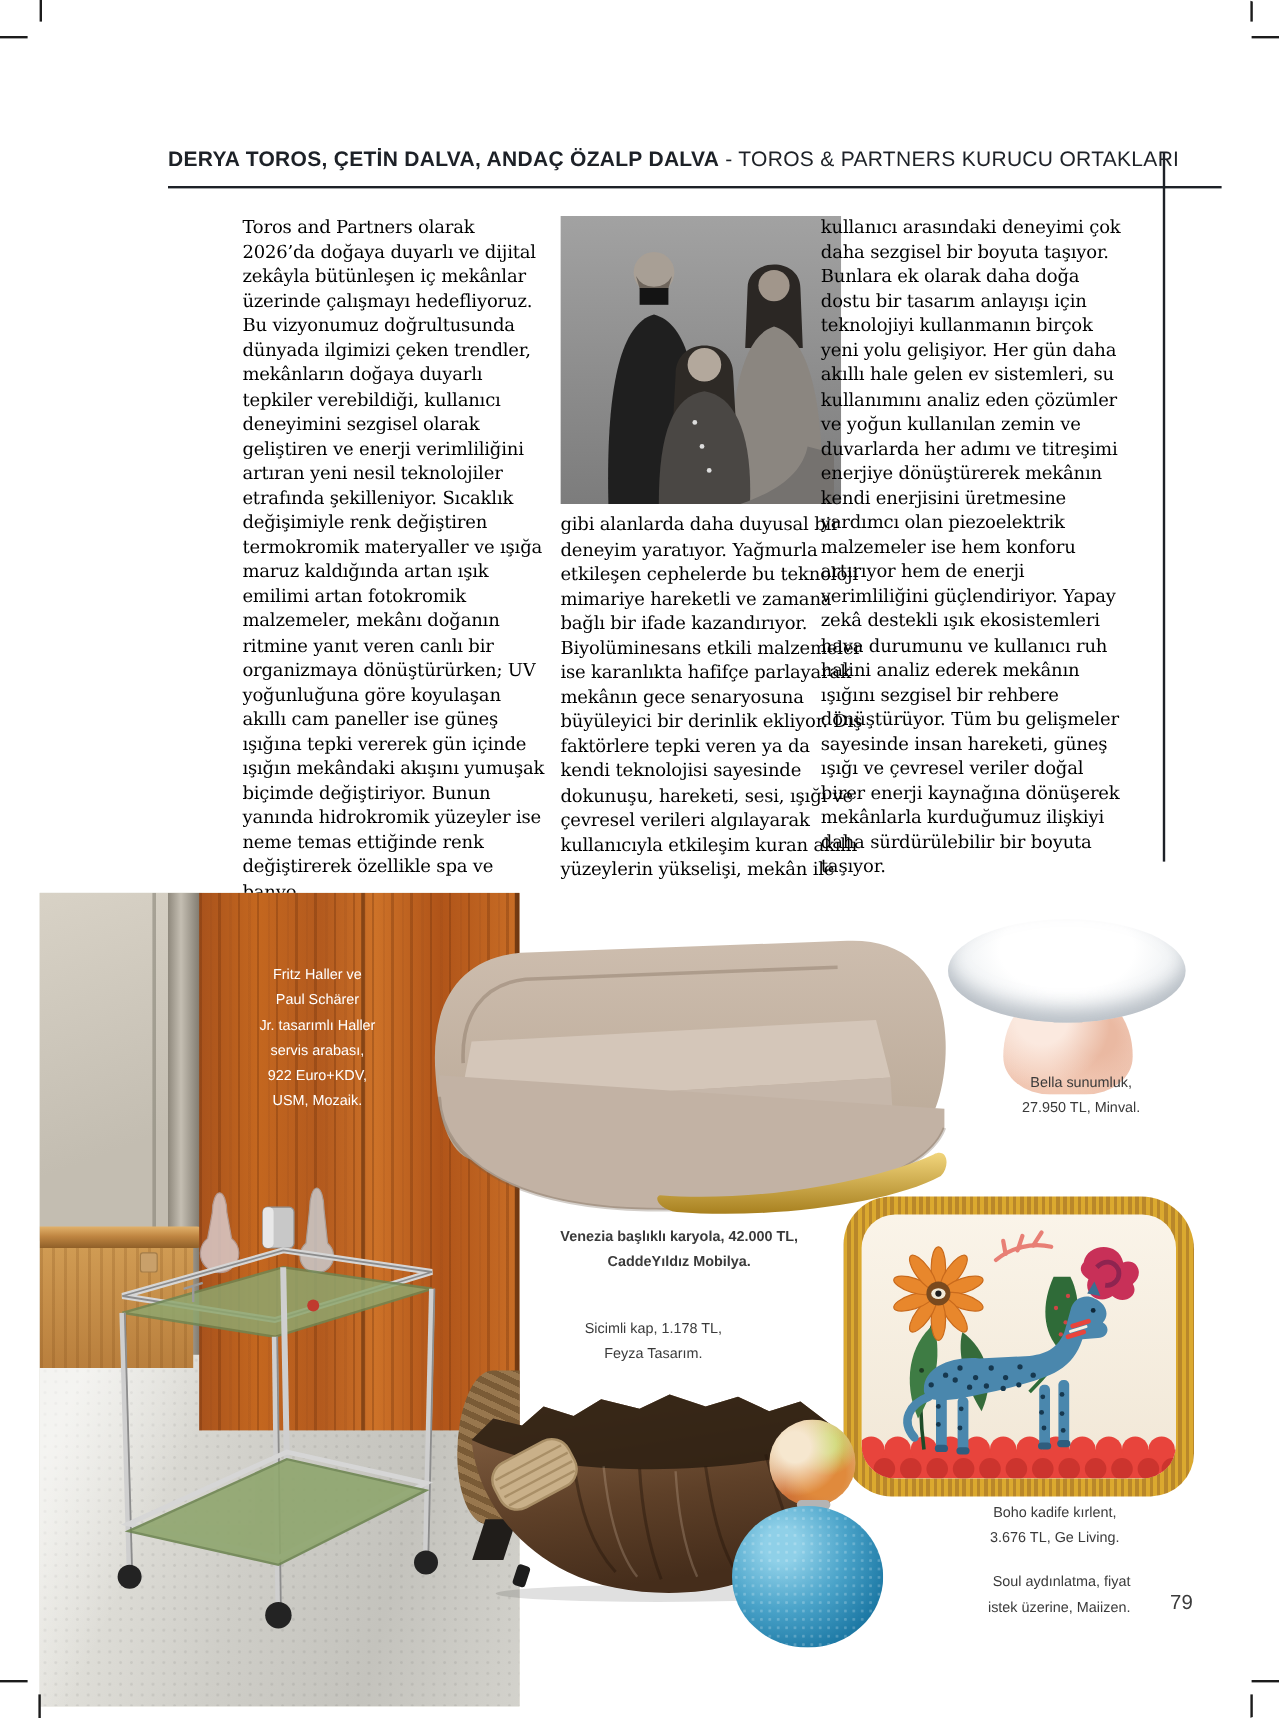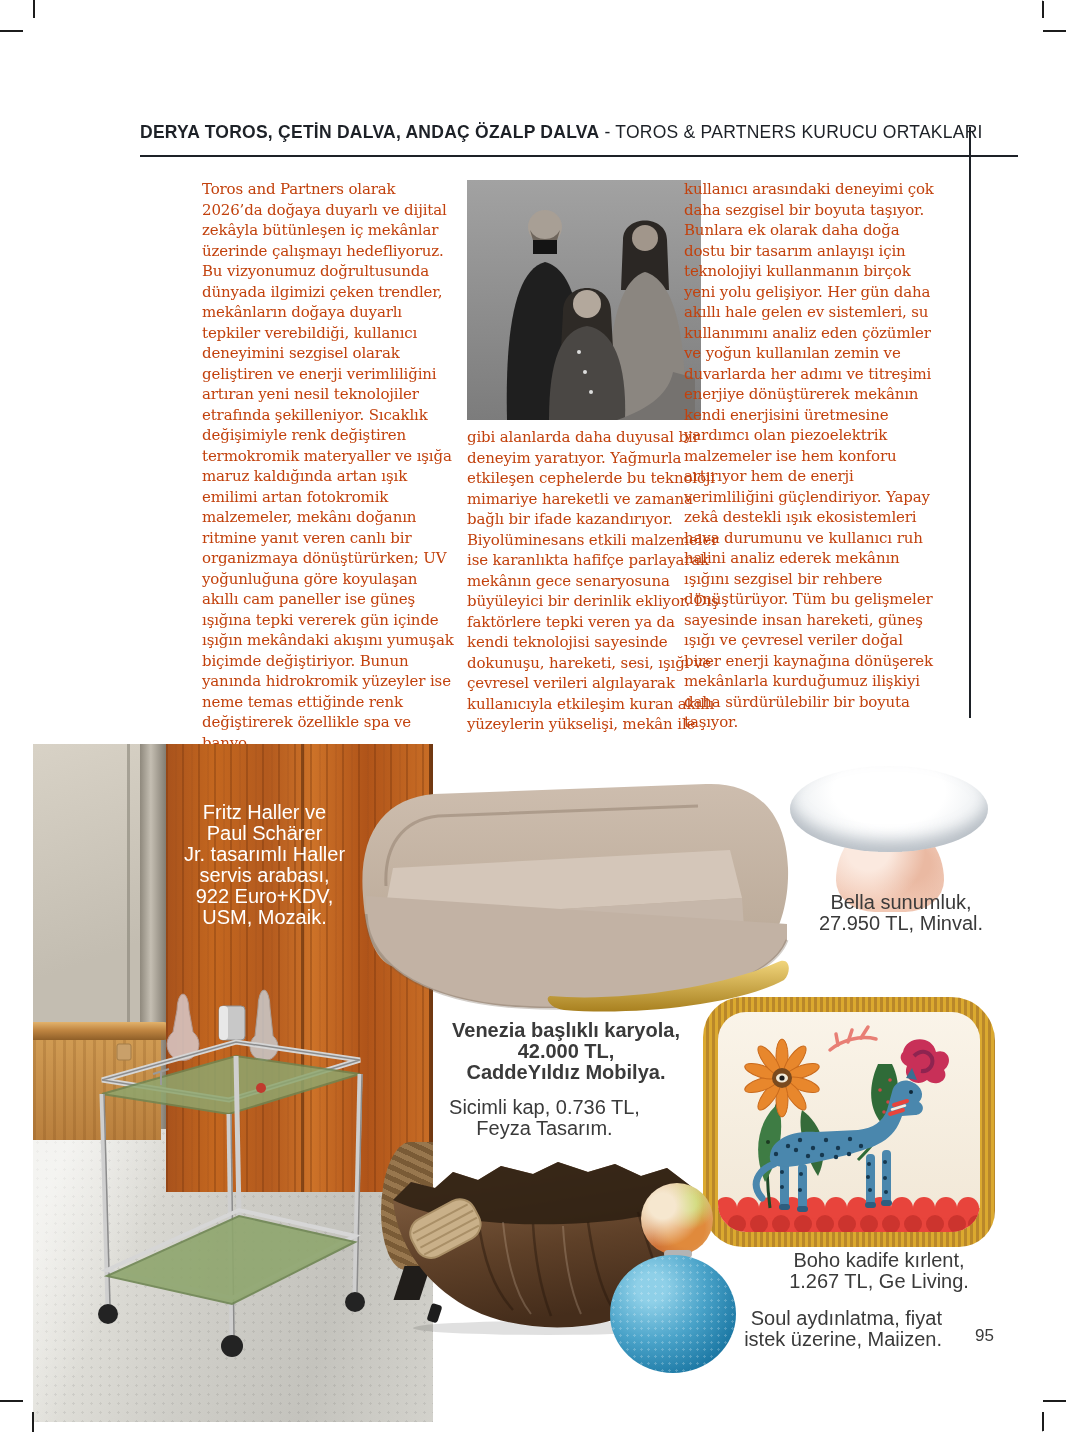--- a/index.html
+++ b/index.html
@@ -8,27 +8,27 @@
   
   .crop{position:absolute;background:#1c1c1c;}
   
   .hdr{position:absolute;left:140px;top:122px;width:890px;font-size:17.5px;letter-spacing:.25px;
        color:#1d2127;white-space:nowrap;}
   .hdr .names{font-weight:700;}
   .hdr-rule{position:absolute;left:140px;top:155px;width:878px;height:2px;background:#1d2127;}
   .v-rule{position:absolute;left:969px;top:127px;width:2px;height:591px;background:#1d2127;}
   
   .col{position:absolute;width:252px;font-family:"DejaVu Serif",serif;font-size:15px;
-       line-height:20.5px;letter-spacing:-0.15px;color:#c2410c;text-align:left;}
+       line-height:20.5px;letter-spacing:-0.15px;color:#000000;text-align:left;}
   .c1{left:202px;top:179px;}
   .c2{left:467px;top:427px;}
   .c3{left:684px;top:179px;}
   .founders{position:absolute;left:467px;top:180px;width:234px;height:240px;}
   
-  .caption{position:absolute;font-size:20px;line-height:21px;color:#3a3a3a;text-align:center;
+  .caption{position:absolute;font-size:12px;line-height:21px;color:#3a3a3a;text-align:center;
            white-space:pre-line;z-index:6;}
   .caption.white{color:#ffffff;}
   .caption.left-al{text-align:right;}
   .pagenum{position:absolute;left:958px;top:1326px;width:36px;text-align:right;font-size:17px;
            color:#3b3b3b;z-index:6;}
   
   .interior{position:absolute;left:33px;top:744px;width:400px;height:678px;overflow:hidden;z-index:1;
             background:#d8d4c9;}
   .wall{position:absolute;left:0;top:0;width:137px;height:290px;
         background:linear-gradient(160deg,#d8d2c6,#c3bdb1 70%);}
@@ -226,21 +226,21 @@
   </div>
   <div class="caption" style="left:420px;top:1020px;width:292px;font-weight:bold;">Venezia başlıklı karyola, 42.000 TL,
 CaddeYıldız Mobilya.</div>
 
   <div class="bella-base"></div>
   <div class="bella-neck"></div>
   <div class="bella-top"></div>
   <div class="caption" style="left:797px;top:892px;width:208px;">Bella sunumluk,
 27.950 TL, Minval.</div>
 
-  <div class="caption" style="left:437px;top:1097px;width:215px;">Sicimli kap, 0.736 TL,
+  <div class="caption" style="left:437px;top:1097px;width:215px;">Sicimli kap, 1.178 TL,
 Feyza Tasarım.</div>
 
   <div class="bowl">
     <svg width="330" height="198" viewBox="0 0 330 198">
       <defs>
         <linearGradient id="bowlg" x1="0" y1="0" x2=".3" y2="1">
           <stop offset="0" stop-color="#8a6647"></stop>
             <stop offset=".6" stop-color="#5e4028"></stop>
           <stop offset="1" stop-color="#452d1b"></stop>
         </linearGradient>
@@ -392,23 +392,23 @@
         <g fill="#2e5d7e">
           <rect x="61" y="192" width="11" height="6" rx="3"></rect>
             <rect x="79" y="194" width="11" height="6" rx="3"></rect>
           <rect x="147" y="190" width="11" height="6" rx="3"></rect>
             <rect x="163" y="188" width="11" height="6" rx="3"></rect>
         </g>
       </svg>
     </div>
   </div>
   <div class="caption" style="left:760px;top:1250px;width:238px;">Boho kadife kırlent,
-1.267 TL, Ge Living.</div>
+3.676 TL, Ge Living.</div>
 
   <div class="lamp-marble"></div>
   <div class="lamp-neck"></div>
   <div class="lamp-blue"></div>
   <div class="caption left-al" style="left:742px;top:1308px;width:200px;">Soul aydınlatma, fiyat
 istek üzerine, Maiizen.</div>
 
-  <div class="pagenum">95</div>
+  <div class="pagenum">79</div>
 
 </div>
 
 </body></html>

